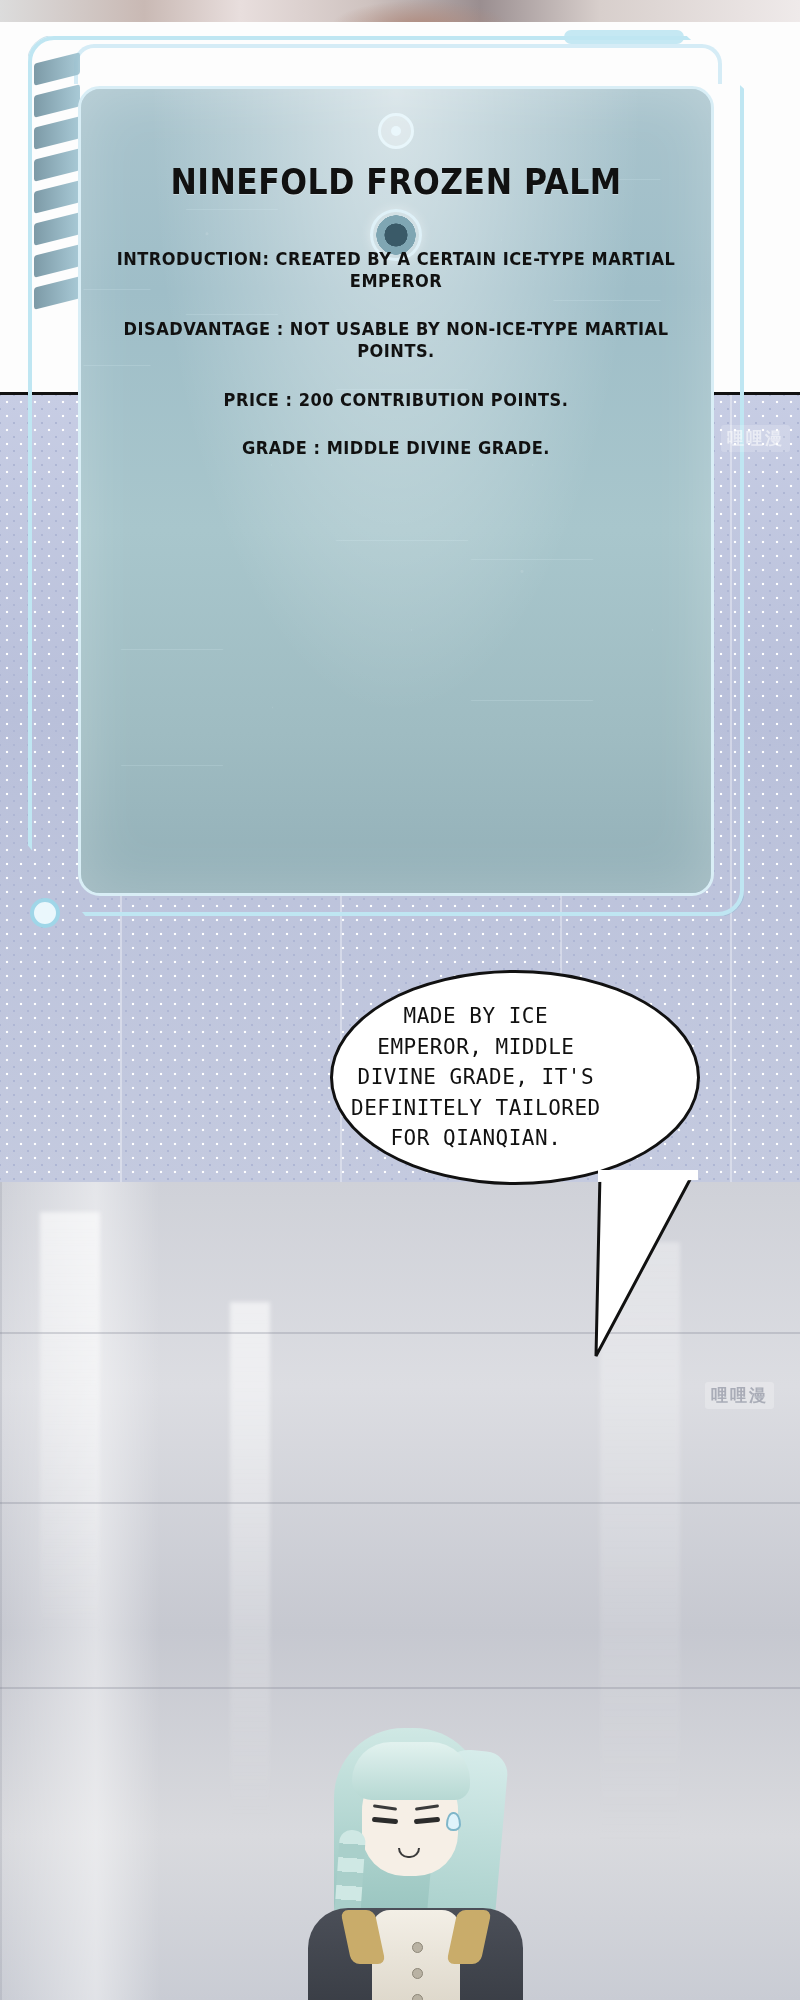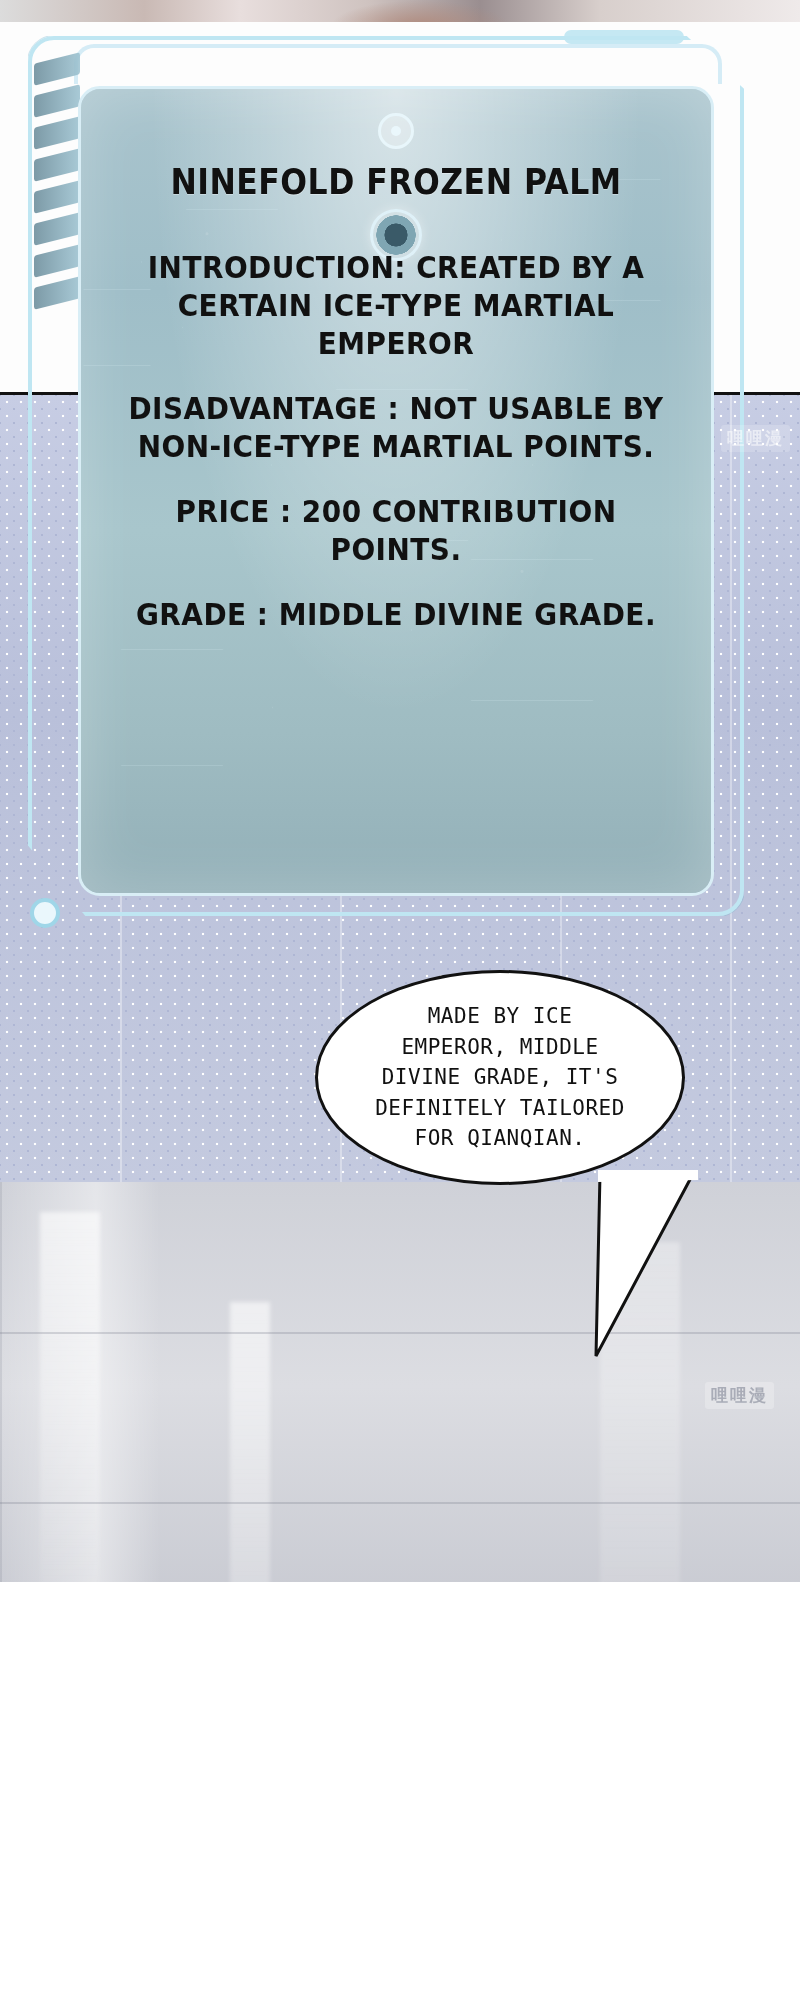--- a/index.html
+++ b/index.html
@@ -13,21 +13,21 @@
     position: relative;
     overflow: hidden;
     font-family: "DejaVu Sans", sans-serif;
   }
 
   
   .page {
     position: absolute;
     inset: 0;
     width: 800px;
-    height: 1582px;
+    height: 2000px;
     overflow: hidden;
   }
 
   .band-top {
     position: absolute;
     left: 0; top: 0;
     width: 800px; height: 22px;
     background: linear-gradient(90deg,#dcdcdc 0%, #c9b9b4 18%, #e8dedd 30%, #cfc3c0 46%, #9a8e90 60%, #d8cfcc 75%, #efeaea 100%);
   }
   .band-top:after{
@@ -187,21 +187,21 @@
     letter-spacing:.5px;
   }
   .skill-title {
     margin-top: 64px;
     font-size: 35px;
     line-height: 1.1;
     text-shadow: 0 1px 0 rgba(255,255,255,.35);
   }
   .skill-para {
     margin: 26px 4px 0;
-    font-size: 31px;
+    font-size: 18px;
     line-height: 1.24;
   }
   .skill-para.first { margin-top: 46px; }
 
   .watermark {
     position:absolute;
     font-family:"Liberation Sans", sans-serif;
     color: rgba(255,255,255,.55);
     font-size: 17px;
     letter-spacing:2px;
@@ -209,27 +209,27 @@
     background: rgba(255,255,255,.18);
     padding:2px 6px;
     border-radius:3px;
   }
   .wm-card { right:10px; top:425px; }
   .wm-bottom { right:26px; top:1382px; color:rgba(120,126,142,.55); background:rgba(255,255,255,.25); }
 
   
   .balloon {
     position:absolute;
-    left: 315px; top: 970px;
+    left: 330px; top: 970px;
     width: 370px; height: 215px;
     background:#ffffff;
     border:3px solid #111;
     border-radius: 50% / 50%;
     box-sizing:border-box;
-    display:flex; align-items:center; justify-content:center;
+    display:flex; align-items:center; 
   }
   .balloon-text {
     font-family:"DejaVu Sans Mono", monospace;
     font-size: 21px;
     line-height: 1.45;
     color:#111;
     text-align:center;
     letter-spacing: .5px;
     white-space: pre-line;
     padding: 0 18px;

